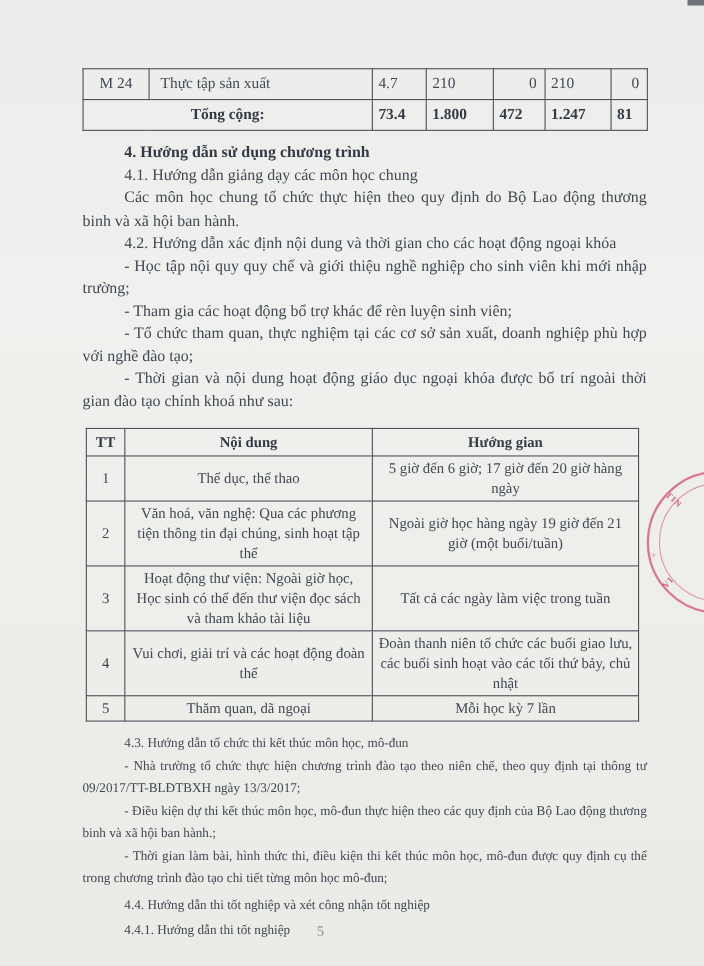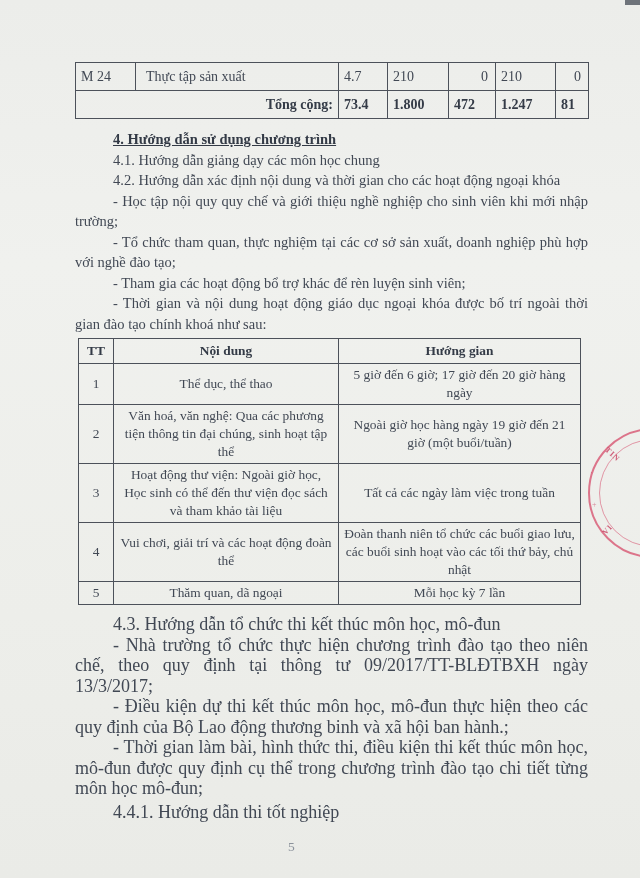--- a/index.html
+++ b/index.html
@@ -11,38 +11,38 @@
     font-family:"Liberation Serif","DejaVu Serif",serif;
     color:#414854;
     overflow:hidden;
   }
   .content{position:absolute;left:75px;top:62px;width:513px;}
 
   
   table{border-collapse:collapse;}
   .t-top{width:513px;table-layout:fixed;font-size:14px;}
   .t-top td{border:1px solid #4c515a;padding:0 5px;height:27px;vertical-align:middle;}
-  .t-top .c-code{}
+  .t-top .c-code{text-align:center;}
   .t-top .c-name{text-align:left;padding-left:10px;}
   .t-top .num{text-align:left;}
   .t-top .num-r{text-align:right;padding-right:7px;}
-  .t-top .total-label{text-align:right;font-weight:bold;color:#343b47;}
+  .t-top .total-label{text-align:center;font-weight:bold;color:#343b47;}
   .t-top .b{font-weight:bold;color:#343b47;margin-left:47px;}
 
   
   .body-text{margin-top:10px;font-size:14.5px;line-height:20.5px;text-align:justify;}
   .body-text p{margin:0;text-indent:38px;}
-  .body-text p.h{font-weight:bold;color:#333a46;text-decoration:underline;}
+  .body-text p.h{font-weight:bold;color:#333a46;}
 
   
-  .t-sched{width:502px;margin:4px 0 0 3px;table-layout:fixed;font-size:13.4px;line-height:18px;}
+  .t-sched{width:502px;margin:14px 0 0 3px;table-layout:fixed;font-size:13.4px;line-height:18px;}
   .t-sched th,.t-sched td{border:1px solid #4c515a;padding:2px 5px;text-align:center;vertical-align:middle;}
   .t-sched th{font-weight:bold;color:#343b47;height:20px;}
 
-  .body-text2{margin-top:9px;font-size:18px;line-height:20.5px;text-align:justify;}
+  .body-text2{margin-top:9px;font-size:12px;line-height:20.5px;text-align:justify;}
   .body-text2 p{margin:0;text-indent:38px;}
   .body-text2 p.sp{margin-top:3px;}
 
   
   .pageno{position:absolute;left:288px;top:839px;font-size:13.5px;color:#8b929b;}
 
   
   .stamp{position:absolute;top:428px;right:-78px;width:130px;height:130px;pointer-events:none;}
   .stamp .ring-outer{position:absolute;inset:0;border:2px solid rgba(214,75,105,.75);border-radius:50%;}
   .stamp .ring-inner{position:absolute;inset:11px;border:1px solid rgba(214,75,105,.55);border-radius:50%;}
@@ -89,24 +89,25 @@
           <td class="num b">472</td>
           <td class="num b">1.247</td>
           <td class="num b">81</td>
         </tr>
       </tbody>
     </table>
 
     <div class="body-text">
       <p class="h">4. Hướng dẫn sử dụng chương trình</p>
       <p>4.1. Hướng dẫn giảng dạy các môn học chung</p>
+      <p>Các môn học chung tổ chức thực hiện theo quy định do Bộ Lao động thương binh và xã hội ban hành.</p>
       <p>4.2. Hướng dẫn xác định nội dung và thời gian cho các hoạt động ngoại khóa</p>
       <p>- Học tập nội quy quy chế và giới thiệu nghề nghiệp cho sinh viên khi mới nhập trường;</p>
+      <p>- Tham gia các hoạt động bổ trợ khác để rèn luyện sinh viên;</p>
       <p>- Tổ chức tham quan, thực nghiệm tại các cơ sở sản xuất, doanh nghiệp phù hợp với nghề đào tạo;</p>
-      <p>- Tham gia các hoạt động bổ trợ khác để rèn luyện sinh viên;</p>
       <p>- Thời gian và nội dung hoạt động giáo dục ngoại khóa được bố trí ngoài thời gian đào tạo chính khoá như sau:</p>
     </div>
 
     <table class="t-sched">
       <colgroup>
         <col style="width:35px">
           <col style="width:225px">
           <col style="width:242px">
       </colgroup>
       <thead>
@@ -143,20 +144,21 @@
           <td>Mỗi học kỳ 7 lần</td>
         </tr>
       </tbody>
     </table>
 
     <div class="body-text2">
       <p>4.3. Hướng dẫn tổ chức thi kết thúc môn học, mô-đun</p>
       <p>- Nhà trường tổ chức thực hiện chương trình đào tạo theo niên chế, theo quy định tại thông tư 09/2017/TT-BLĐTBXH ngày 13/3/2017;</p>
       <p>- Điều kiện dự thi kết thúc môn học, mô-đun thực hiện theo các quy định của Bộ Lao động thương binh và xã hội ban hành.;</p>
       <p>- Thời gian làm bài, hình thức thi, điều kiện thi kết thúc môn học, mô-đun được quy định cụ thể trong chương trình đào tạo chi tiết từng môn học mô-đun;</p>
+      <p class="sp">4.4. Hướng dẫn thi tốt nghiệp và xét công nhận tốt nghiệp</p>
       <p class="sp">4.4.1. Hướng dẫn thi tốt nghiệp</p>
     </div>
   </div>
 
   <div class="stamp">
     <div class="ring-outer"></div>
     <div class="ring-inner"></div>
     <span class="frag top">TIN</span>
     <span class="frag bottom">VI</span>
   </div>

